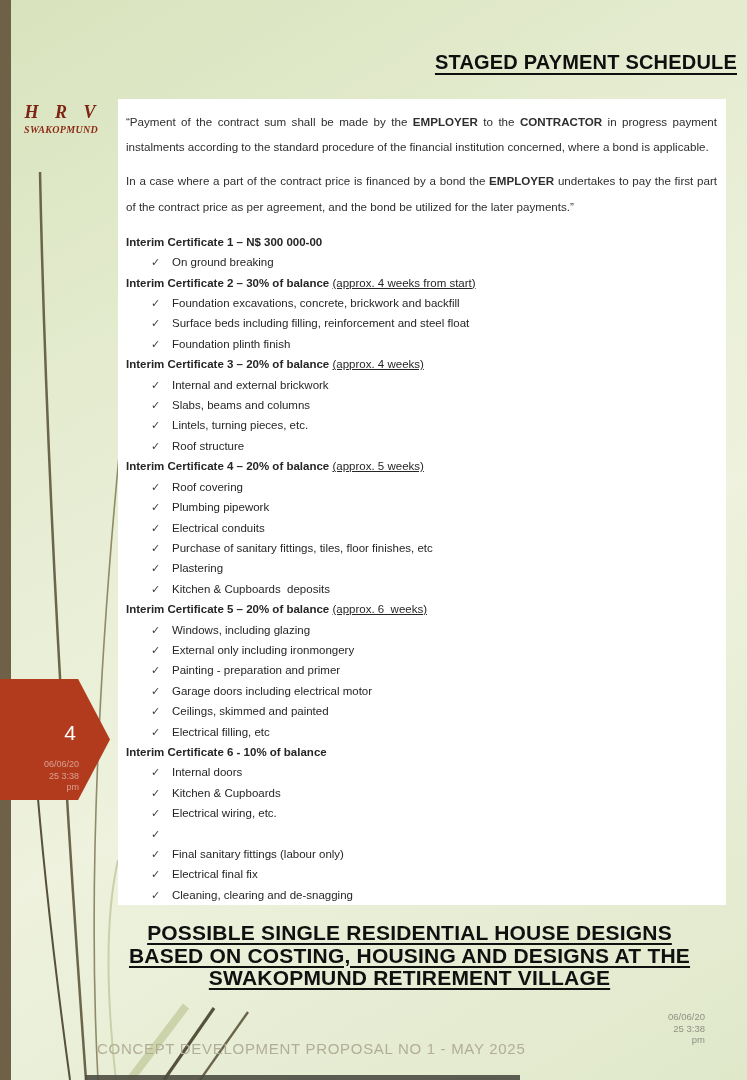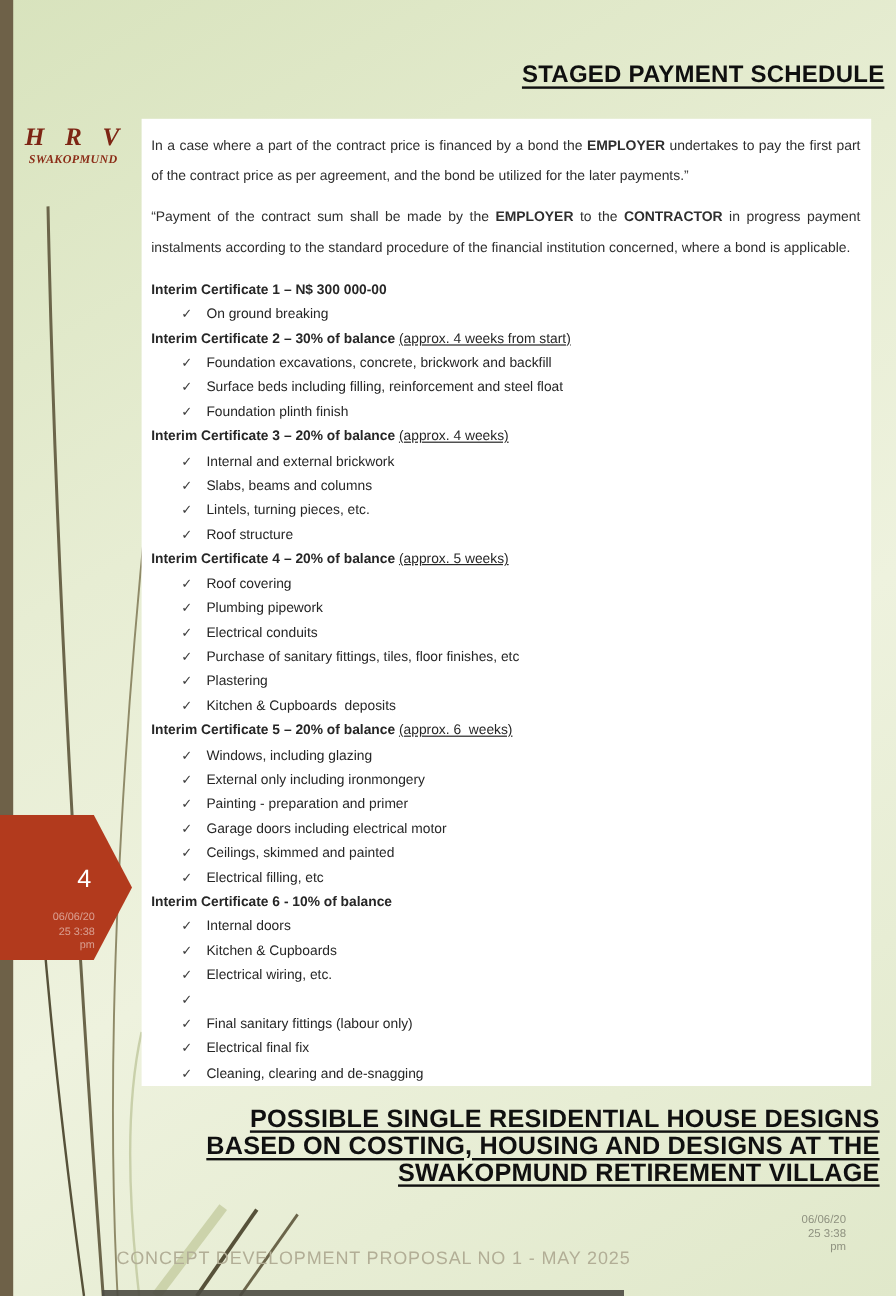--- a/index.html
+++ b/index.html
@@ -6,21 +6,21 @@
   html,body { width:747px; height:1080px; }
   body {
     position:relative; overflow:hidden;
     font-family:"Liberation Sans", sans-serif;
     background:linear-gradient(150deg,#d8e3bd 0%, #e7edd3 35%, #eef2de 60%, #e0e8ca 100%);
   }
   .left-bar { position:absolute; left:0; top:0; width:11px; height:1080px; background:#6e6148; }
   .stems { position:absolute; left:0; top:0; width:300px; height:1080px; pointer-events:none; }
   .logo { position:absolute; left:12px; top:102px; width:98px; text-align:center; color:#7d2514; }
   .logo-initials { font-family:"Liberation Serif", serif; font-style:italic; font-weight:bold;
-    font-size:21px; letter-spacing:6px; padding-left:4px; }
+    font-size:18px; letter-spacing:6px; padding-left:4px; }
   .logo-city { font-family:"Liberation Serif", serif; font-style:italic; font-weight:bold;
     font-size:10px; letter-spacing:0.3px; margin-top:1px; color:#8b2c17; }
   .page-title { position:absolute; left:80px; right:10px; top:51px; text-align:right;
     font-size:20px; font-weight:bold; color:#0f0f0f; letter-spacing:0.2px;
     text-decoration:underline; text-decoration-thickness:2px; text-underline-offset:4px; }
   .panel { position:absolute; left:118px; top:99px; width:608px; height:806px;
     background:#ffffff; padding:10px 9px 0 8px; color:#2b2b2b; }
   .quote p { font-size:11.6px; line-height:25.2px; text-align:justify; color:#2e2e2e; }
   .quote p + p { margin-top:9px; }
   .b { font-weight:bold; }
@@ -28,21 +28,21 @@
   .cert-head { font-weight:bold; line-height:20.4px; white-space:pre-wrap; }
   .cert-note { font-weight:normal; text-decoration:underline; white-space:pre-wrap; }
   .cert-item { display:flex; line-height:20.4px; padding-left:25px; }
   .check { width:21px; flex:0 0 21px; color:#3c3c3c; font-size:11px; }
   .cert-label { white-space:pre-wrap; }
   .arrow { position:absolute; left:0; top:679px; width:110px; height:121px; background:#b23a1d;
     clip-path:polygon(0 0, 71% 0, 100% 50%, 71% 100%, 0 100%); color:#fff; }
   .arrow-num { position:absolute; top:42px; right:34px; font-size:21px; }
   .arrow-ts { position:absolute; top:80px; right:31px; text-align:right;
     font-size:9px; line-height:11.5px; color:rgba(255,255,255,0.5); }
-  .bottom-heading { position:absolute; left:86px; right:14px; top:922px; text-align:right;
+  .bottom-heading { position:absolute; left:86px; right:14px; top:922px; text-align:center;
     font-size:21px; font-weight:bold; line-height:22.6px; color:#101010; letter-spacing:0.2px; }
   .bottom-heading div { text-decoration:underline; text-decoration-thickness:2px; text-underline-offset:3px; }
   .footer-left { position:absolute; left:97px; top:1040px; font-size:15px;
     letter-spacing:0.7px; color:#b2ae96; }
   .footer-right { position:absolute; right:42px; top:1011px; text-align:right;
     font-size:9.5px; line-height:11.5px; color:#8f9280; }
   .bottom-strip { position:absolute; left:85px; bottom:0; width:435px; height:5px;
     background:#4c4b43; opacity:0.9; }
 </style>
 </head>
@@ -62,22 +62,22 @@
 
 <div class="page-title">STAGED PAYMENT SCHEDULE</div>
 
 <div class="logo">
   <div class="logo-initials">H R V</div>
   <div class="logo-city">SWAKOPMUND</div>
 </div>
 
 <div class="panel">
   <div class="quote">
+    <p><span>“Payment of the contract sum shall be made by the </span><span class="b">EMPLOYER</span><span> to the </span><span class="b">CONTRACTOR</span><span> in progress payment instalments according to the standard procedure of the financial institution concerned, where a bond is applicable.</span></p>
     <p><span>In a case where a part of the contract price is financed by a bond the </span><span class="b">EMPLOYER</span><span> undertakes to pay the first part of the contract price as per agreement, and the bond be utilized for the later payments.”</span></p>
-    <p><span>“Payment of the contract sum shall be made by the </span><span class="b">EMPLOYER</span><span> to the </span><span class="b">CONTRACTOR</span><span> in progress payment instalments according to the standard procedure of the financial institution concerned, where a bond is applicable.</span></p>
   </div>
   <div class="certs">
       <div class="cert-head"><span>Interim Certificate 1 – N$ 300 000-00</span></div>
       <div class="cert-item">
         <span class="check">✓</span>
         <span class="cert-label">On ground breaking</span>
       </div>
       <div class="cert-head"><span>Interim Certificate 2 – 30% of balance </span><span class="cert-note">(approx. 4 weeks from start)</span></div>
       <div class="cert-item">
         <span class="check">✓</span>

